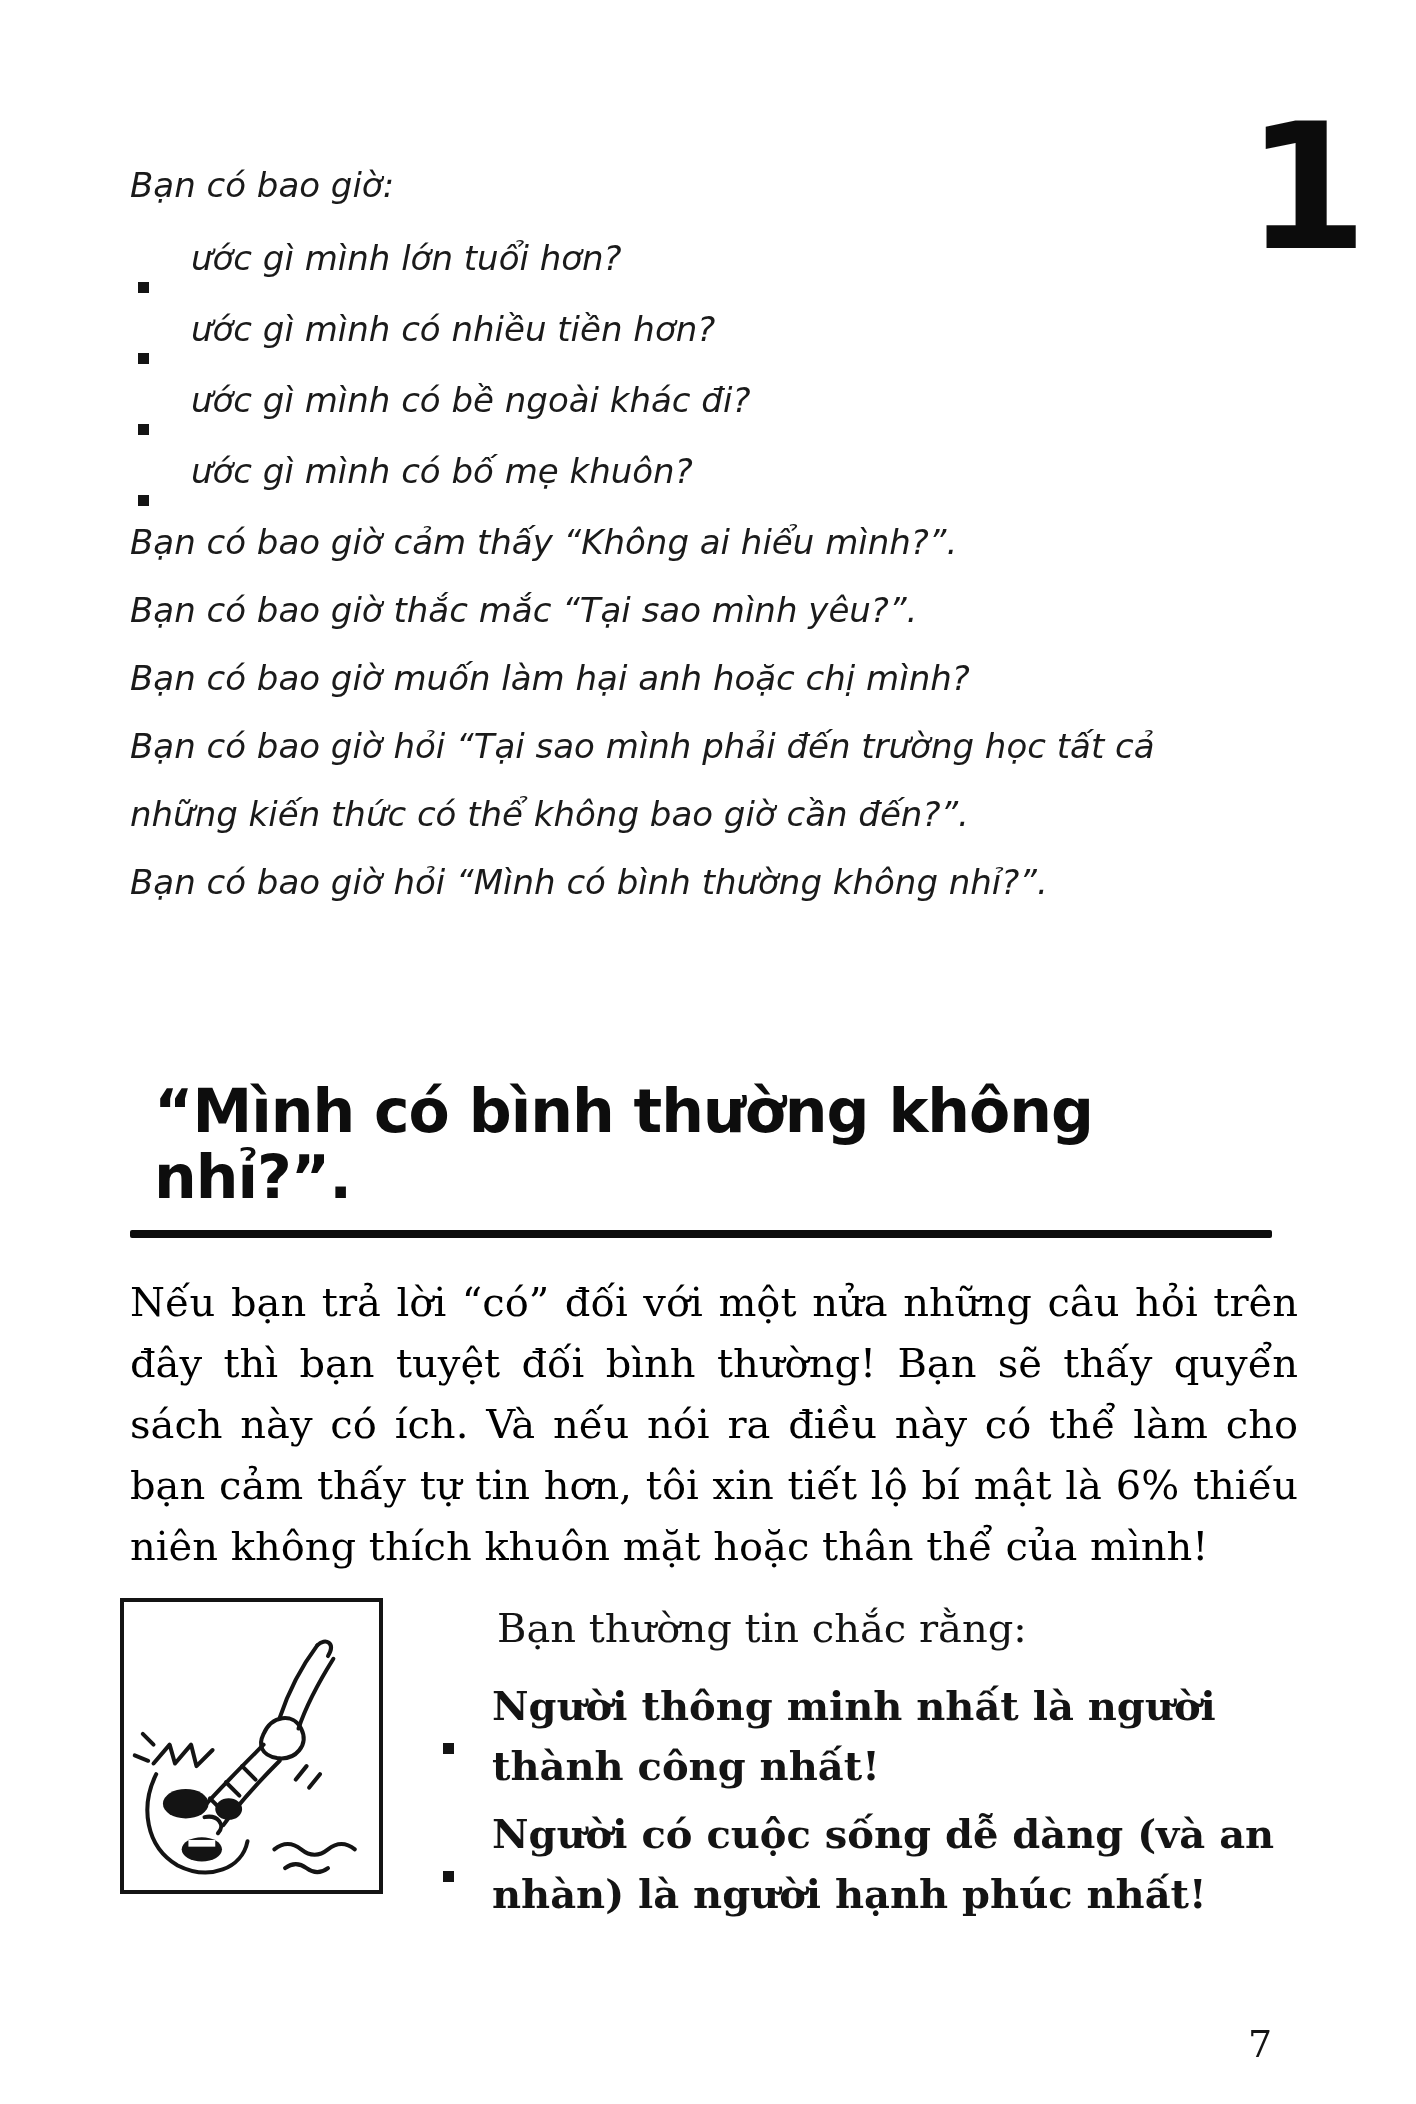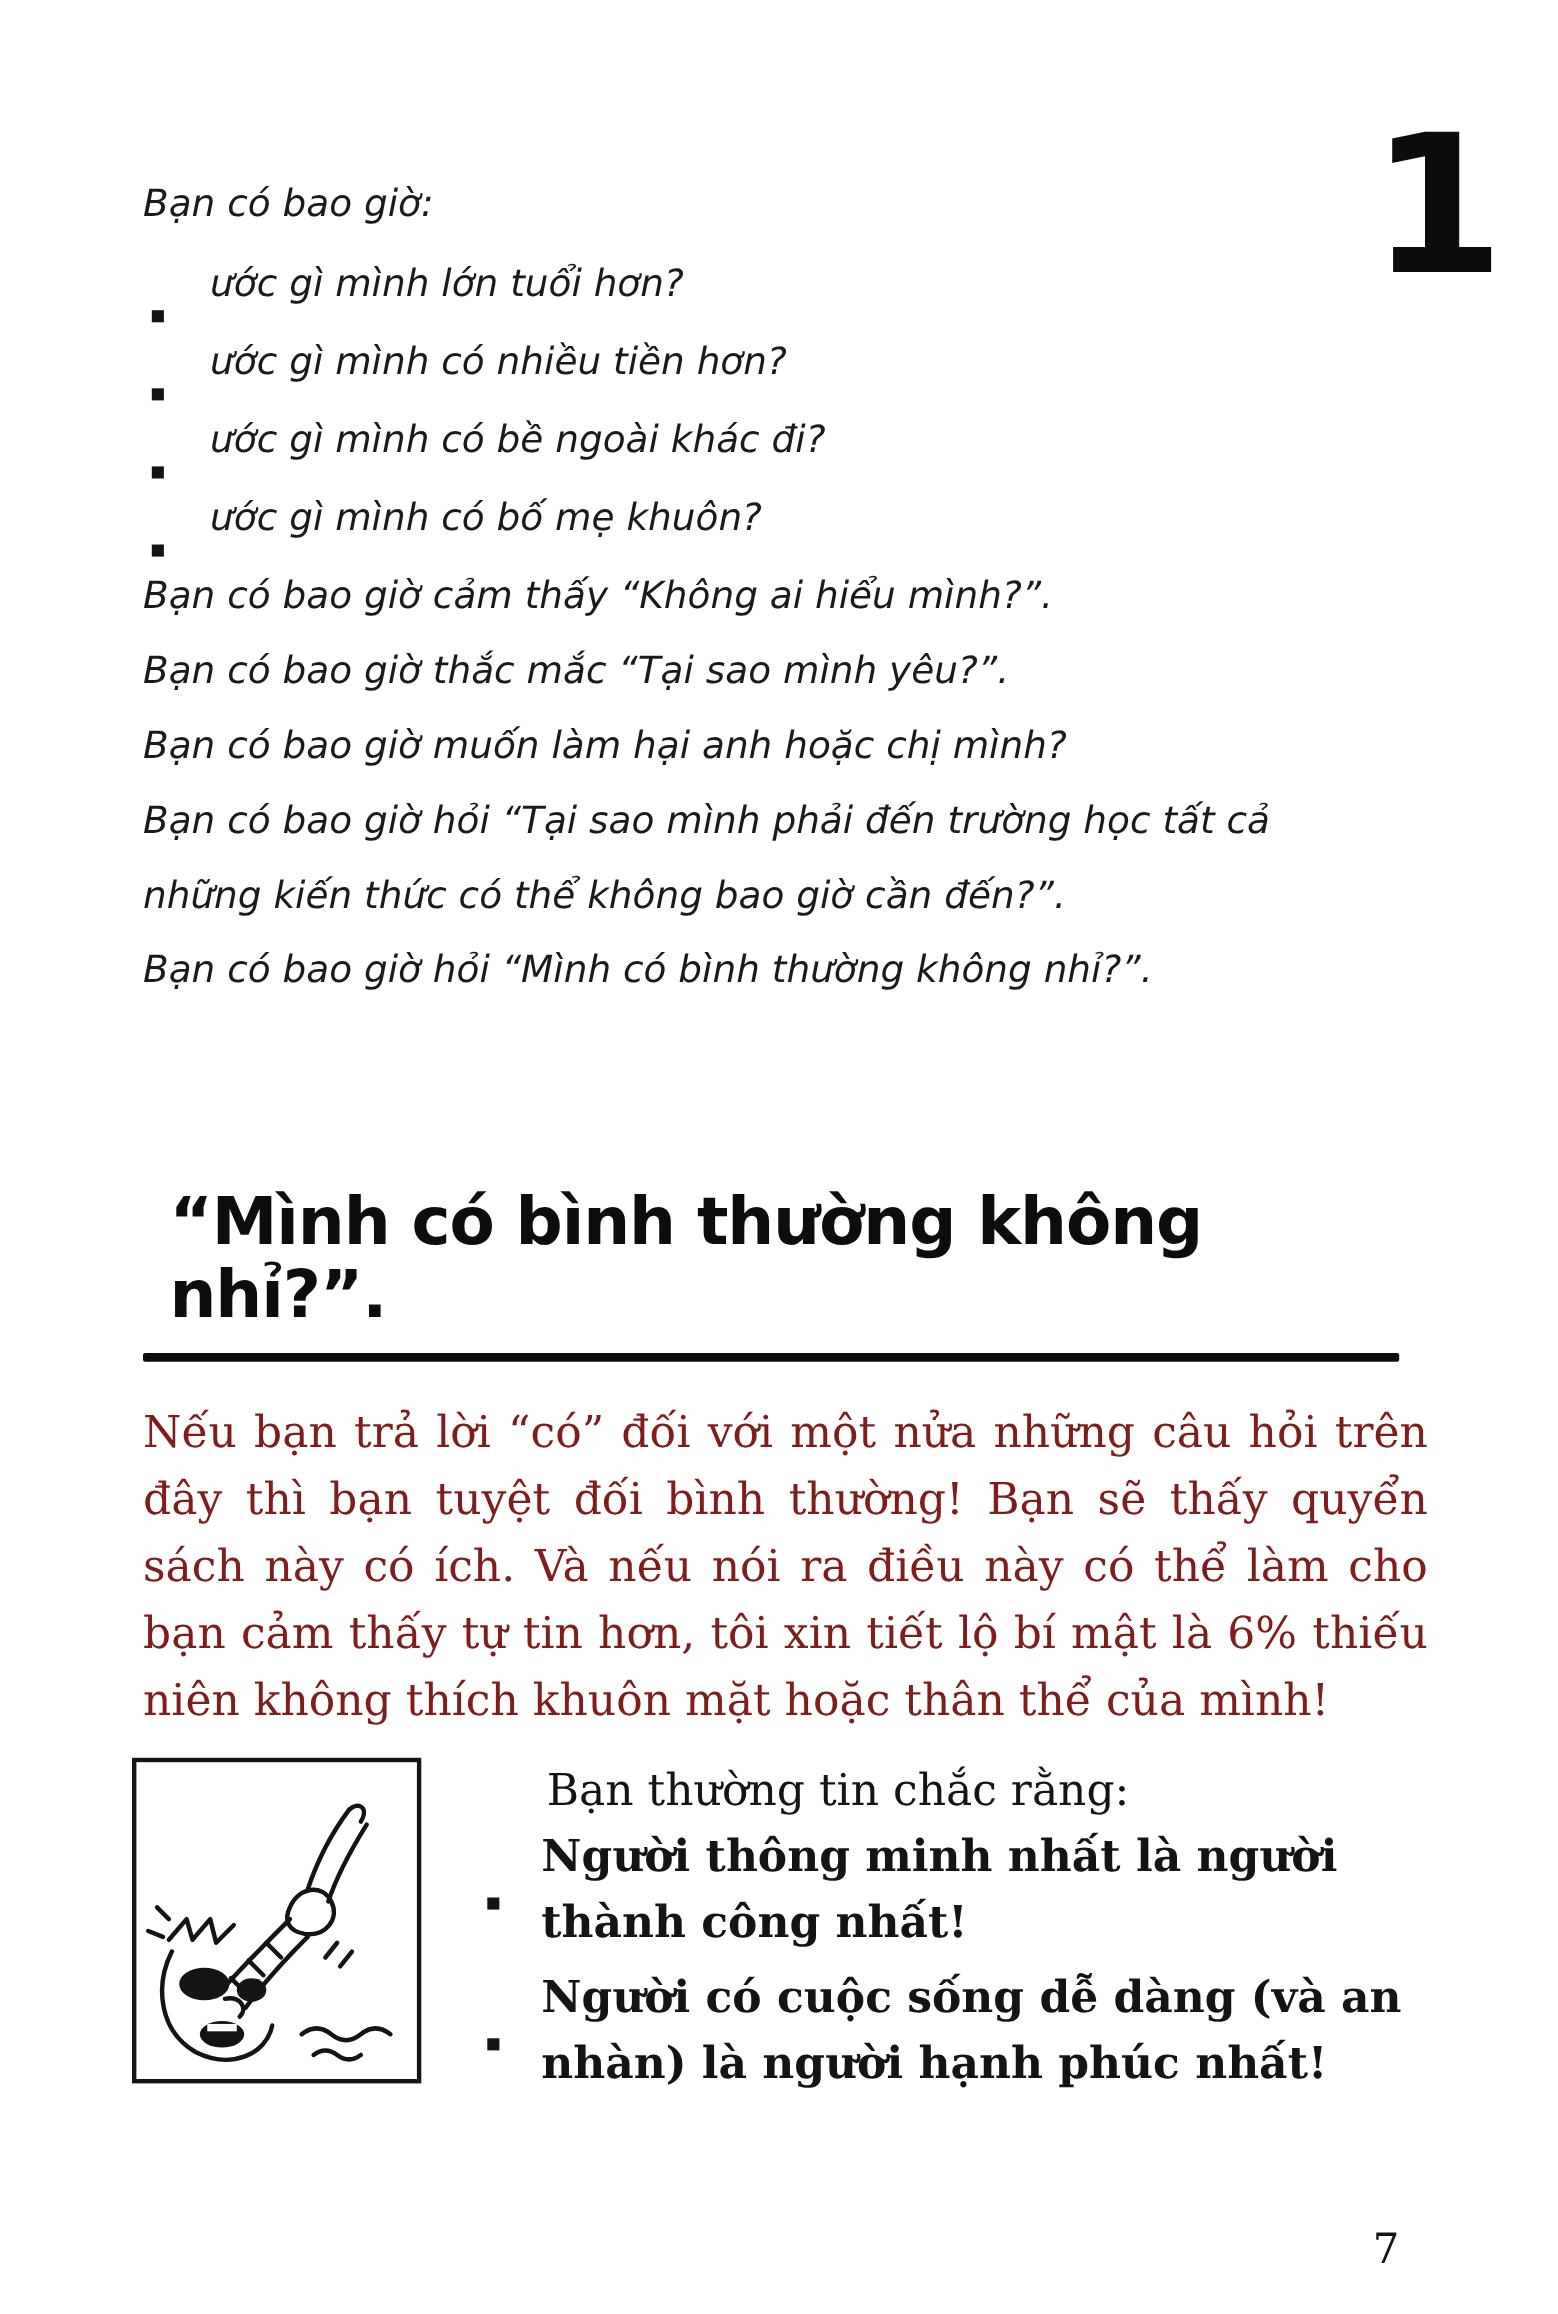--- a/index.html
+++ b/index.html
@@ -38,39 +38,39 @@
   .heading-block h1 {
     font-family:"DejaVu Sans", sans-serif; font-weight:bold;
     font-size:60px; line-height:1.1; color:#0d0d0d; letter-spacing:-1px;margin-left:24px;
   }
   .rule { margin-top:20px; height:8px; background:#0d0d0d; border-radius:2px; }
 
   
   .body-par {
     position:absolute; left:130px; top:1272px; width:1168px;
     font-family:"DejaVu Serif", serif; font-size:40px; line-height:61px;
-    text-align:justify; color:#7f1d1d;
+    text-align:justify; color:#000000;
   }
 
   
   .beliefs {
     position:absolute; left:120px; top:1598px; width:1185px;
     display:flex; align-items:flex-start;
   }
   .illustration {
     flex:0 0 263px; width:263px; height:296px;
     border:4px solid #141414; background:#ffffff; overflow:hidden;
   }
   .illustration svg { width:100%; height:100%; display:block; }
   .beliefs-text {
     flex:1; margin-left:58px;
     font-family:"DejaVu Serif", serif; font-size:40px; line-height:60px;
     color:#141414;
   }
-  .b-lead { padding-left:56px; margin-bottom:0; }
+  .b-lead { padding-left:56px; margin-bottom:18px; }
   .belief-row { display:flex; align-items:center; margin-bottom:8px;font-weight:bold; }
   .belief-row .sq { margin:25px 0 0 2px; }
   .belief-row .bt { margin-left:38px; }
 
   .page-number {
     position:absolute; left:1248px; top:2022px;
     font-family:"DejaVu Serif", serif; font-size:38px; color:#141414;
   }
 </style>
 </head>

